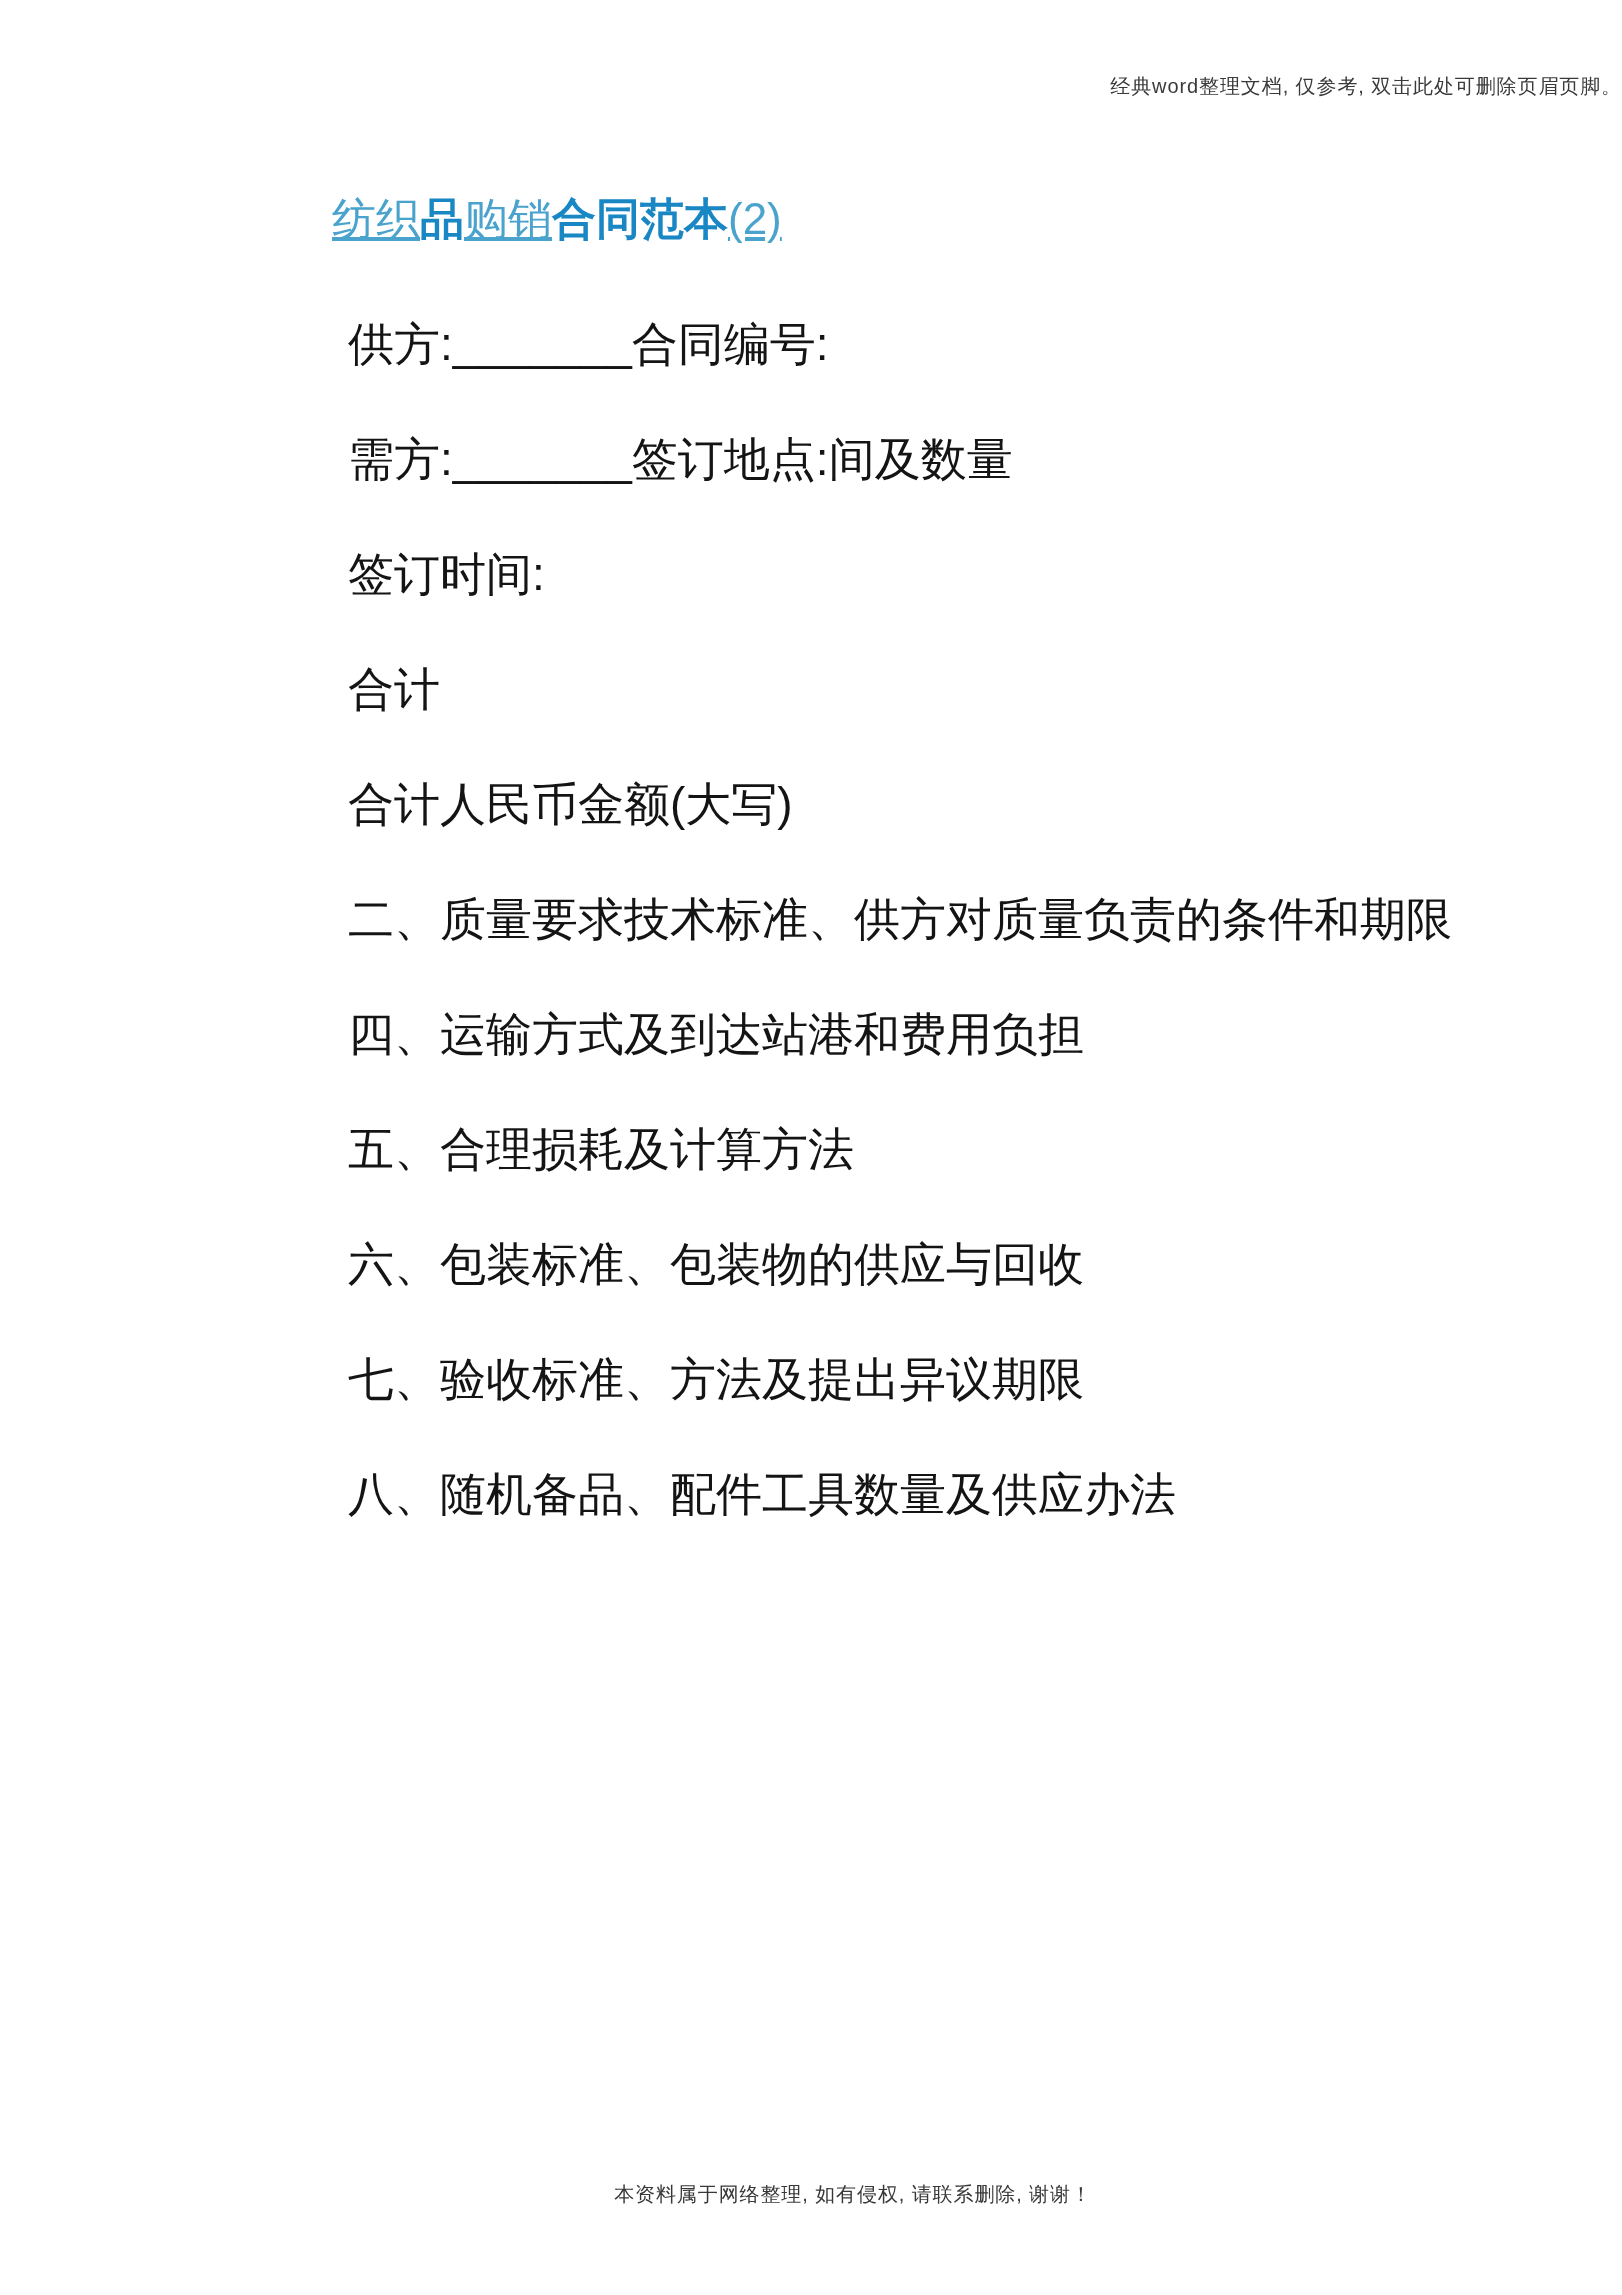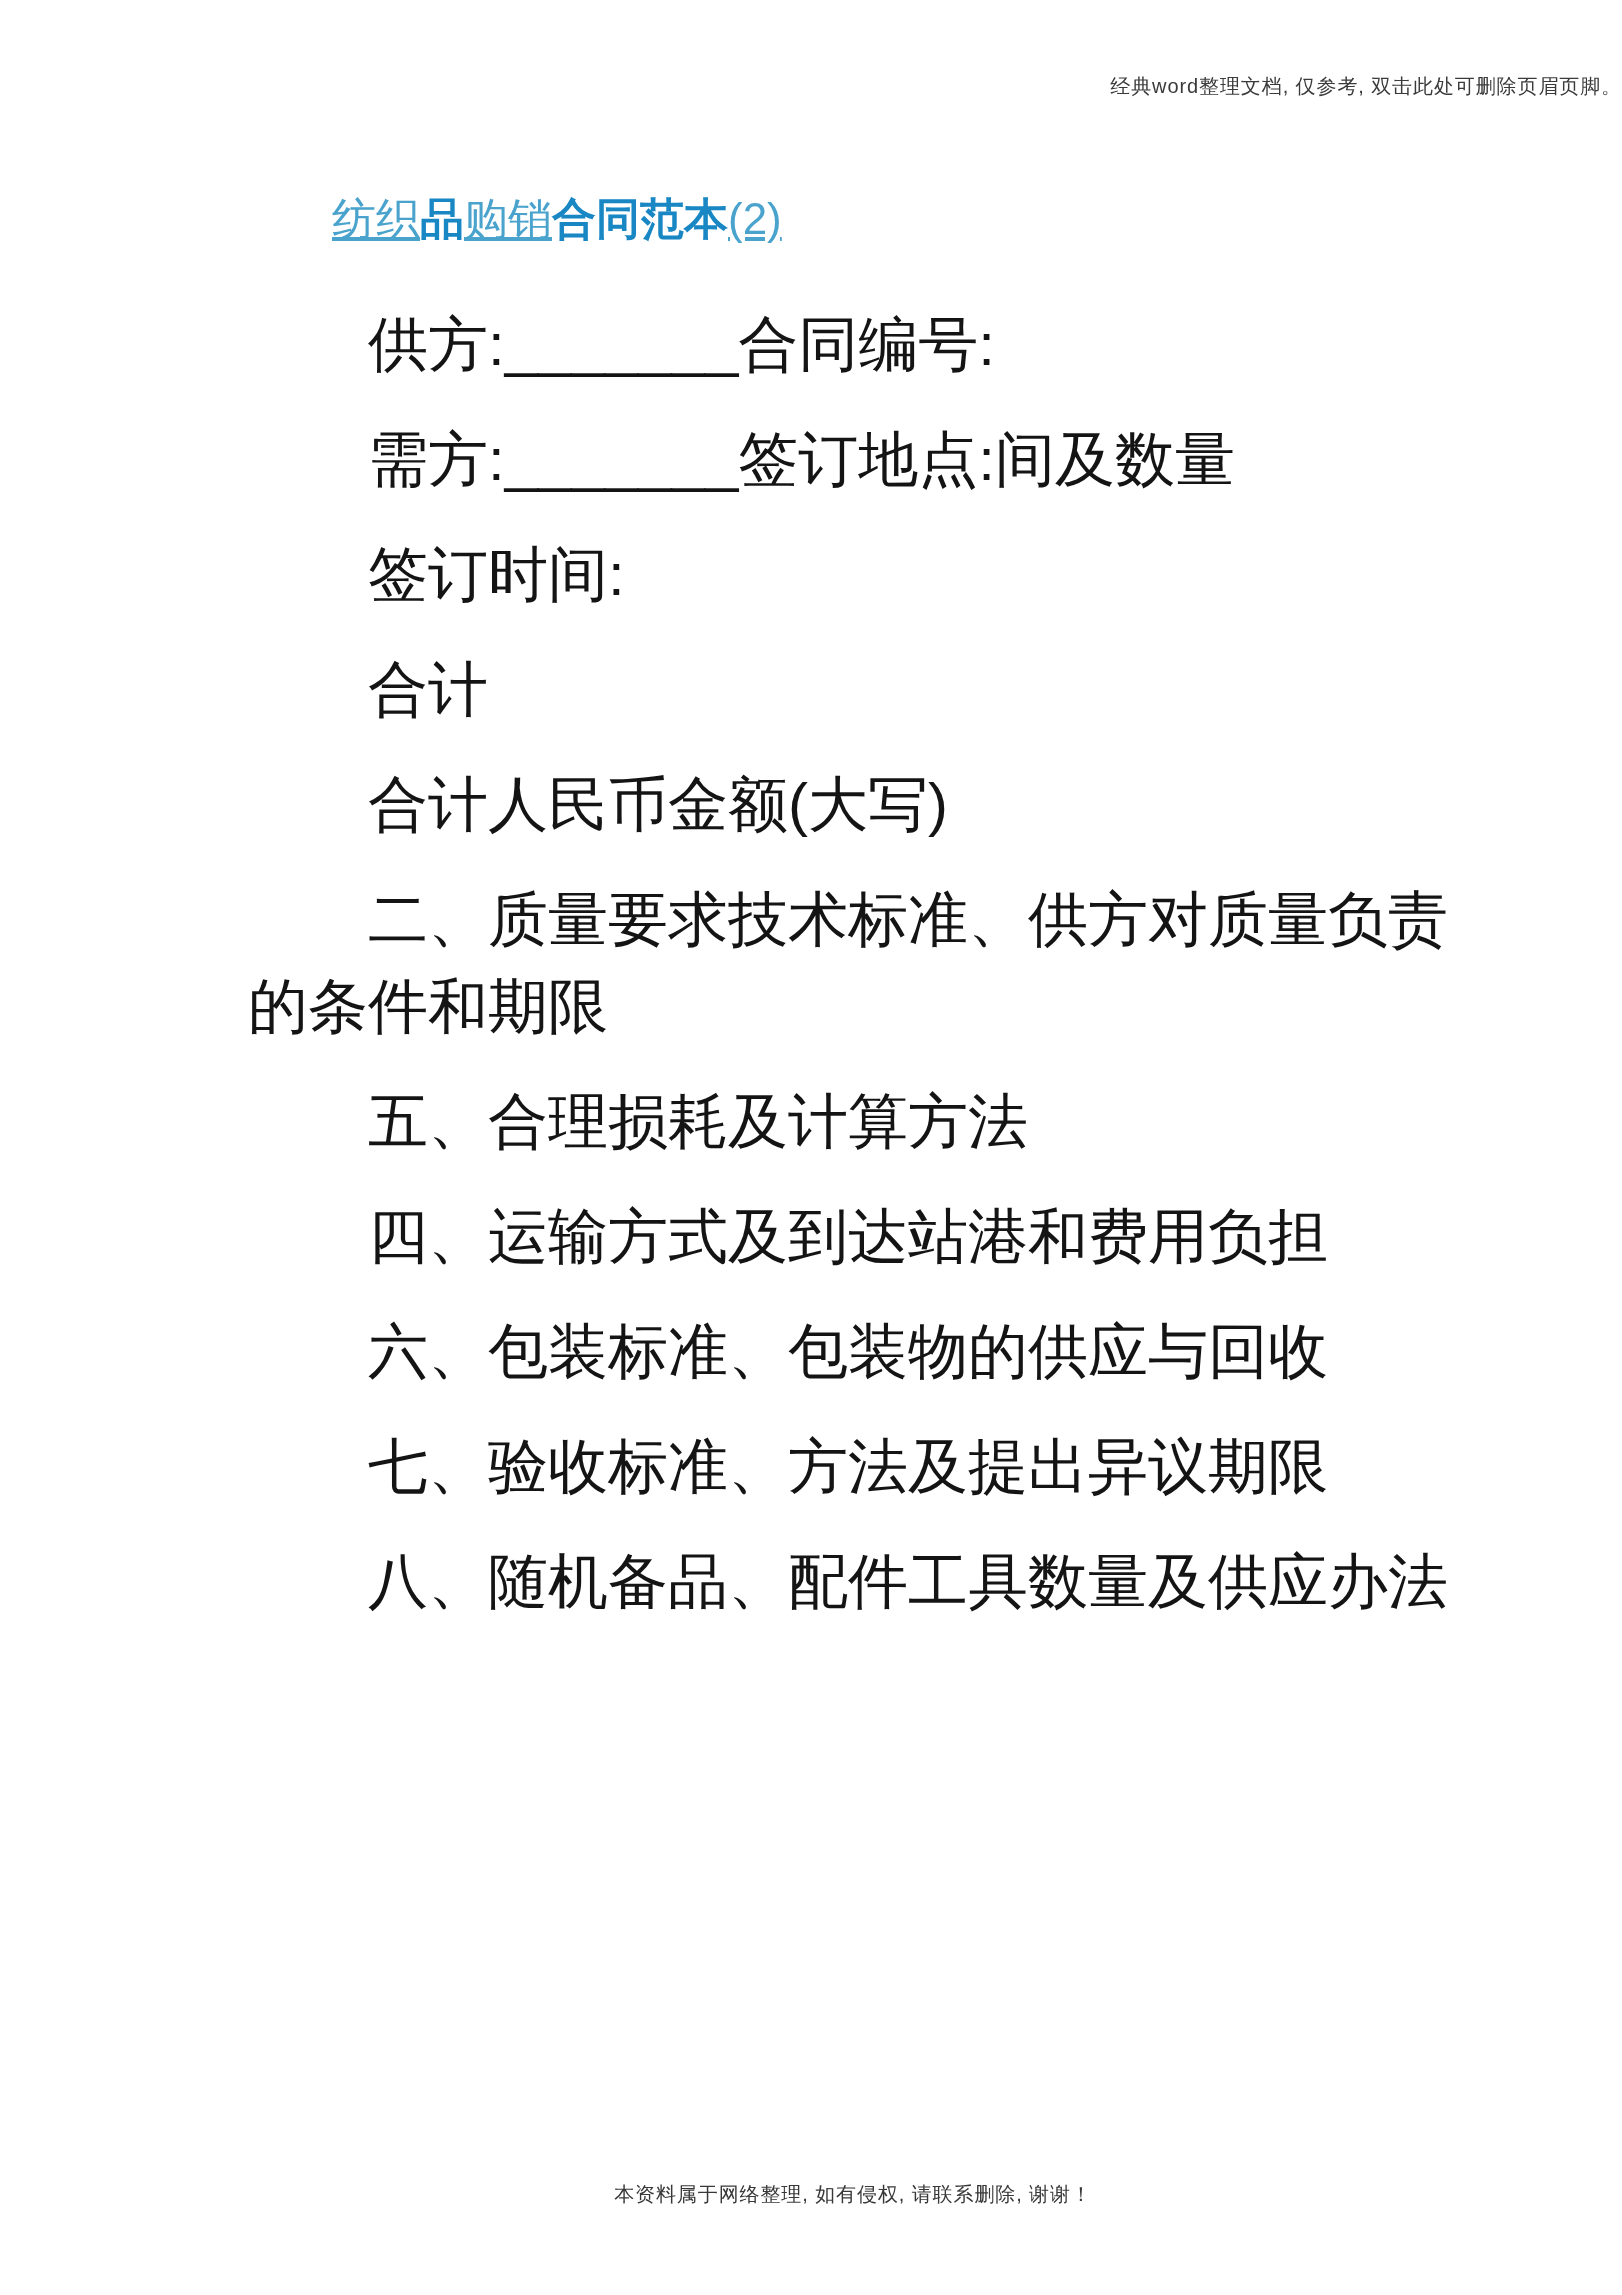--- a/index.html
+++ b/index.html
@@ -43,22 +43,22 @@
   .doc-title .seg-regular {
     color: #4aa3cd;
     font-weight: normal;
     text-decoration: underline;
   }
   .doc-title .seg-bold {
     color: #1987c4;
     font-weight: bold;
   }
   .content p {
-    margin: 0 0 28px 4px;
-    font-size: 60px;
+    margin: 0 0 28px 12px;
+    font-size: 46px;
     line-height: 87px;
     color: #141414;
     text-indent: 2em;
     white-space: pre-wrap;
   }
   .footer-note {
     position: absolute;
     top: 2181px;
     left: 0;
     width: 100%;
@@ -89,23 +89,23 @@
 
 
 
     <p>合计</p>
 
     <p>合计人民币金额(大写)</p>
 
     <p>二、质量要求技术标准、供方对质量负责的条件和期限</p>
 
 
+    <p>四、运输方式及到达站港和费用负担</p>
+
     <p>五、合理损耗及计算方法</p>
-
-    <p>四、运输方式及到达站港和费用负担</p>
 
     <p>六、包装标准、包装物的供应与回收</p>
 
     <p>七、验收标准、方法及提出异议期限</p>
 
     <p>八、随机备品、配件工具数量及供应办法</p>
 
   </div>
 
   <div class="footer-note">本资料属于网络整理, 如有侵权, 请联系删除, 谢谢！</div>

